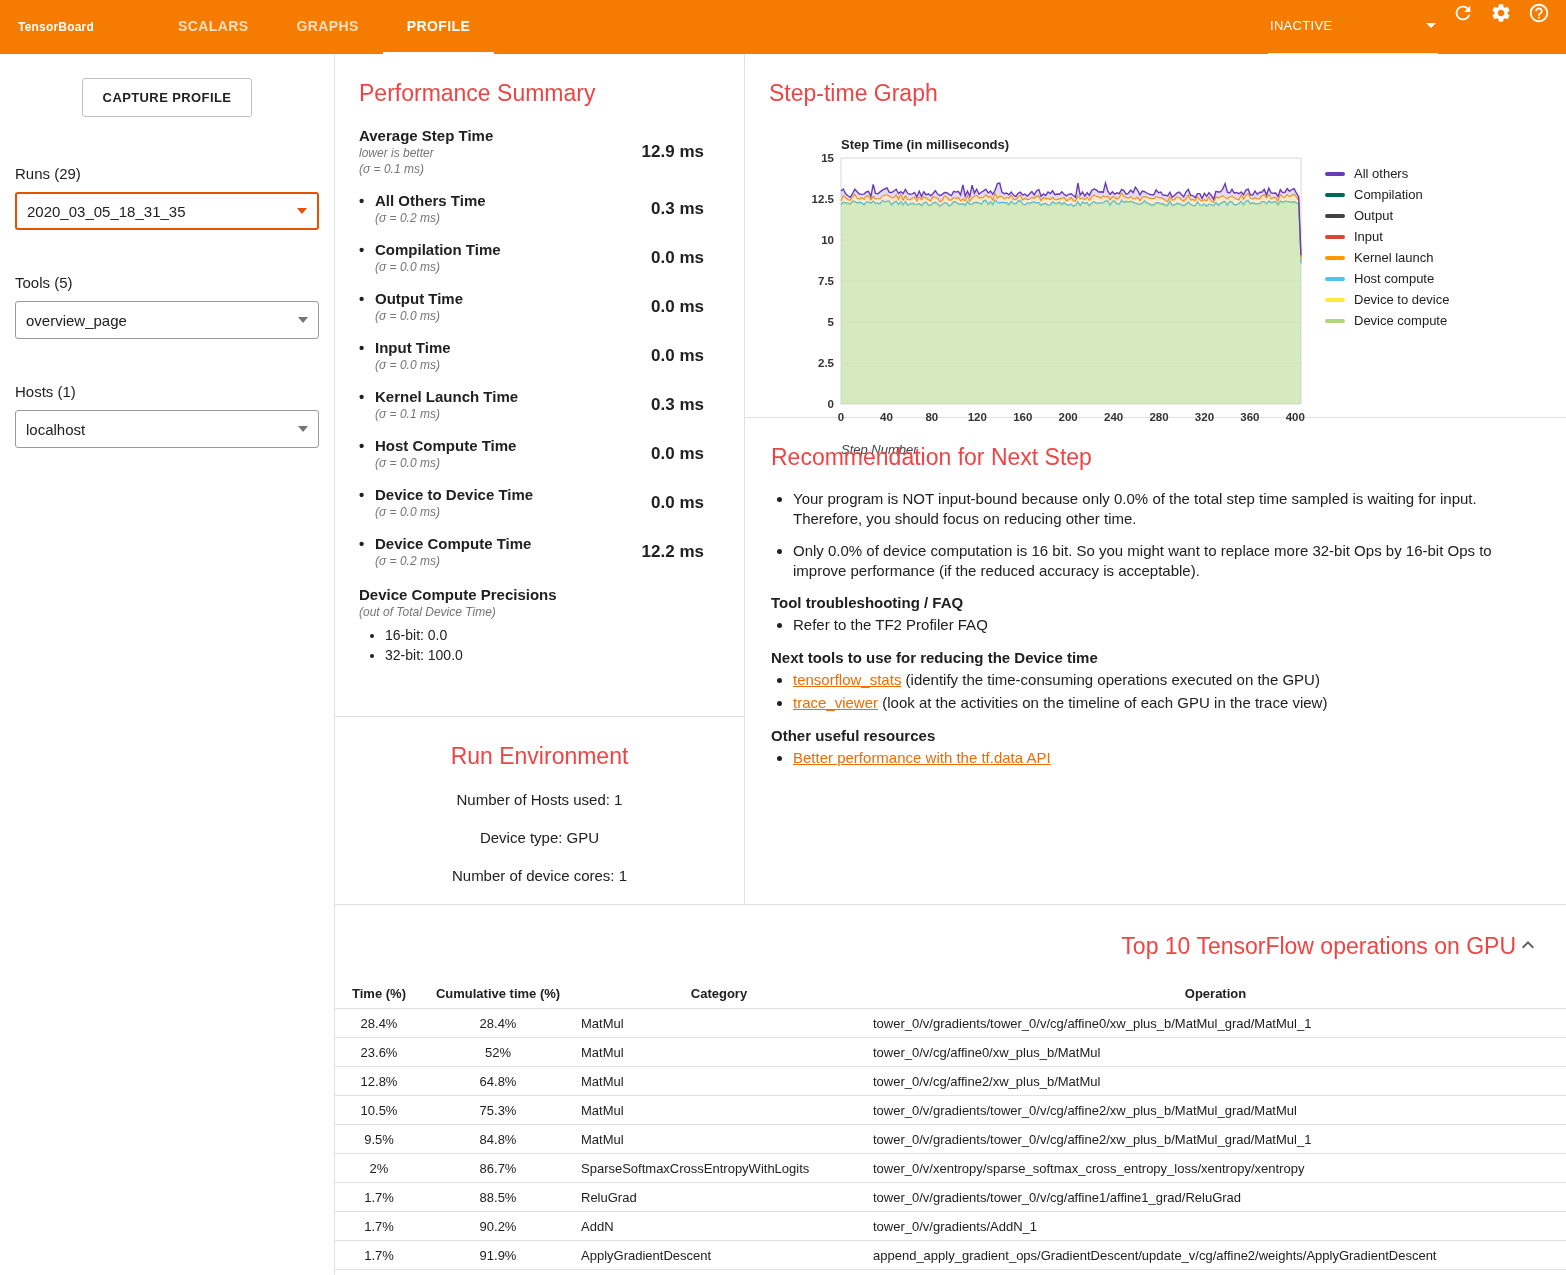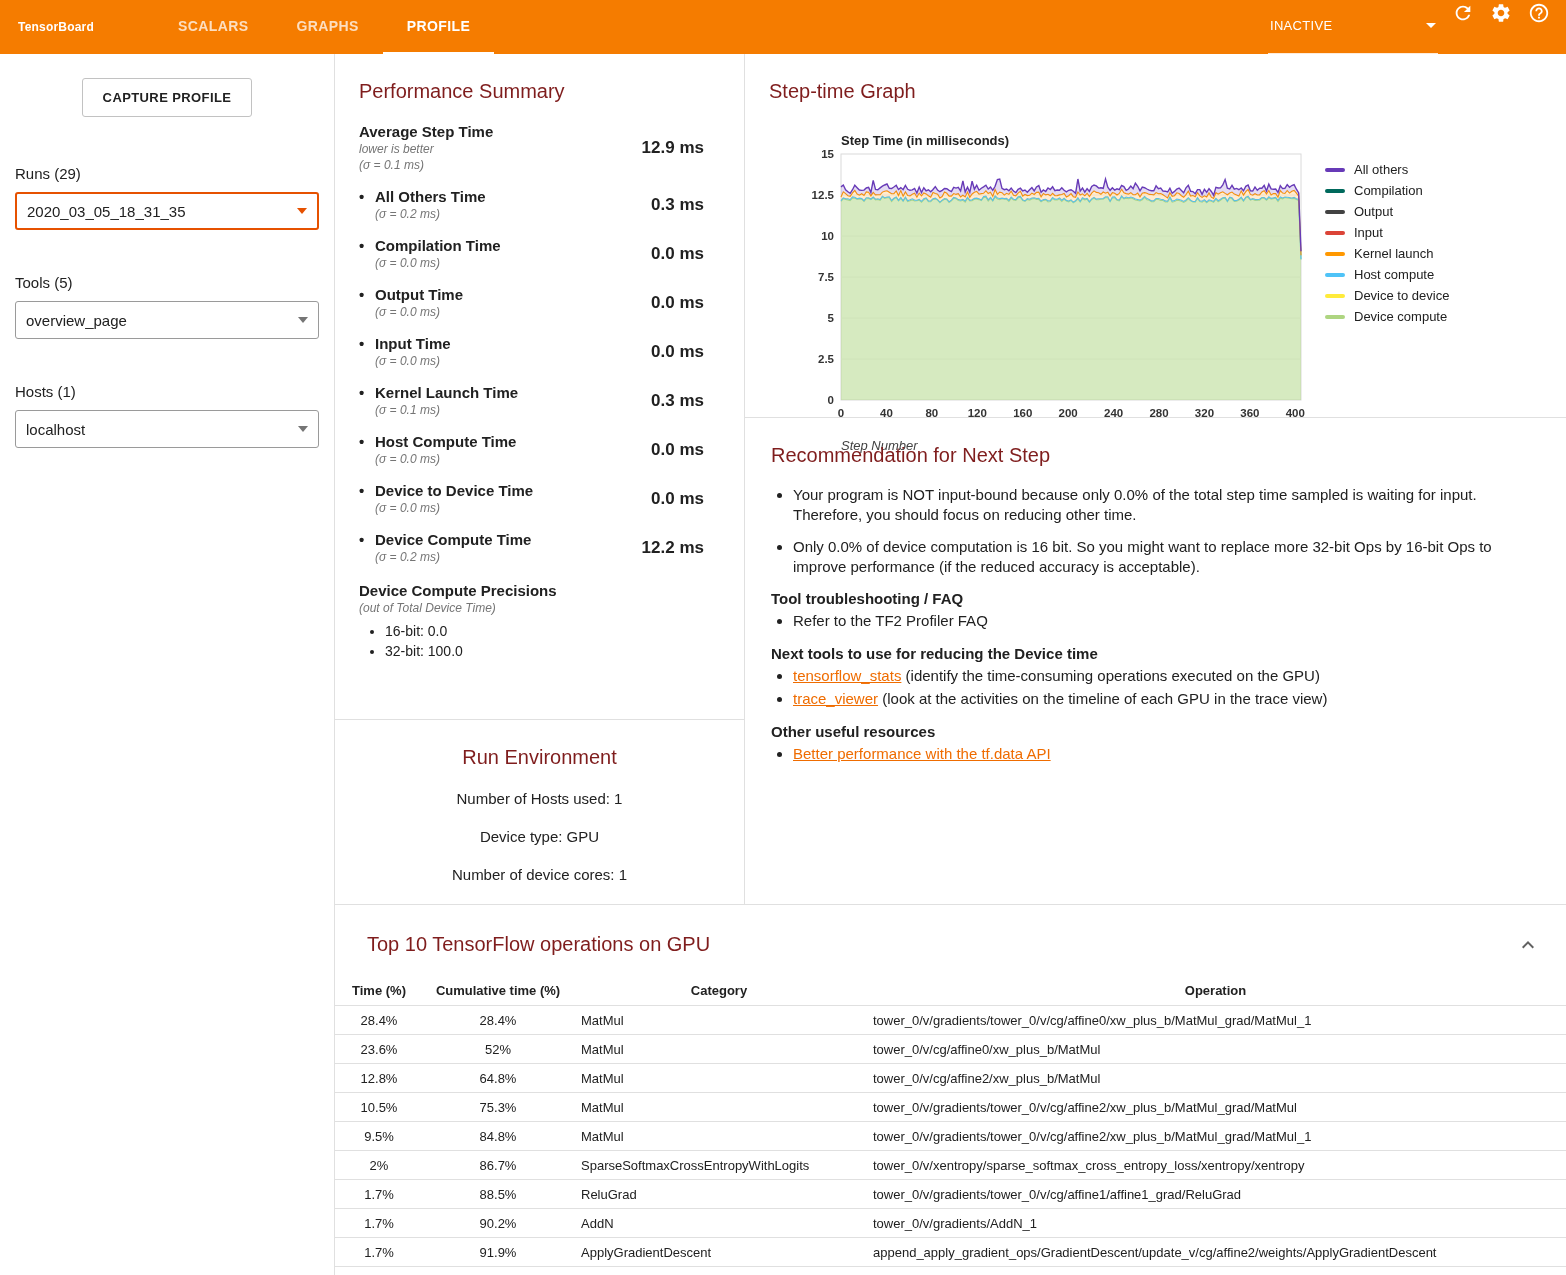--- a/index.html
+++ b/index.html
@@ -29,21 +29,21 @@
   .main { flex:1; border-left:1px solid #e0e0e0; display:flex; flex-direction:column; min-width:0; }
   .upper { display:flex; height:851px; border-bottom:1px solid #e0e0e0; }
   .left-col { width:410px; flex:none; border-right:1px solid #e0e0e0; display:flex; flex-direction:column; }
   .perf { height:666px; border-bottom:1px solid #e0e0e0; padding:20px 24px; overflow:hidden; }
   .runenv { flex:1; padding:20px 24px;text-align:center; }
   .right-col { flex:1; display:flex; flex-direction:column; min-width:0; }
   .graph-sec { height:364px; border-bottom:1px solid #e0e0e0; padding:20px 24px; }
   .rec-sec { flex:1; padding:20px 26px; overflow:hidden; }
   .bottom-sec { flex:1; padding-top:22px; overflow:hidden; }
 
-  .sec-title { font-size:20px; font-weight:400; color:#7f1d1d; margin:6px 0 0 0; }
+  .sec-title { font-size:23px; font-weight:400; color:#ef4444; margin:6px 0 0 0; }
 
   
   .capture-btn { display:block; margin:16px auto 0 auto; background:#fff; border:1px solid #c2c2c2; border-radius:3px;
                  padding:11px 20px; font-size:13px; font-weight:600; letter-spacing:.4px; color:#212121; cursor:pointer;
                  font-family:inherit; }
   .side-label { font-size:15px; margin:44px 0 10px 15px; }
   .side-label.first { margin-top:48px; }
   .select-box { margin:0 15px; height:38px; border:1px solid #9a9a9a; border-radius:3px; background:#fff;
                 display:flex; align-items:center; justify-content:space-between; padding:0 10px 0 10px;
                 font-size:15px; cursor:pointer; }
@@ -80,21 +80,21 @@
 
   
   .rec-bullets { margin:18px 0 0 0; padding-left:22px; font-size:15px; line-height:1.3; max-width:770px; }
   .rec-bullets li { margin-bottom:13px; }
   .rec-h { font-size:15px; font-weight:700; margin-top:14px; }
   .rec-sub { margin:4px 0 0 0; padding-left:22px; font-size:15px; line-height:1.35; }
   .rec-sub li { margin-top:2px; }
   .rec-link { text-decoration:underline; cursor:pointer; }
 
   
-  .bottom-title-row { display:flex; justify-content:space-between; align-items:flex-start; padding:0 26px 0 32px; }
+  .bottom-title-row { display:flex; justify-content:flex-end; align-items:flex-start; padding:0 26px 0 32px; }
   .collapse-btn { width:24px; height:24px; cursor:pointer; margin-top:6px; }
   .optable { margin-top:18px; }
   .op-row { display:grid; grid-template-columns:88px 150px 292px 1fr; align-items:center;
             height:29px; border-bottom:1px solid #e0e0e0; font-size:13px; color:#212121; }
   .op-row.header { font-weight:700; height:31px; }
   .c1,.c2 { text-align:center; }
   .c3,.c4 { text-align:left; padding-left:8px; overflow:hidden; white-space:nowrap; text-overflow:ellipsis; }
   .op-row.header .c3, .op-row.header .c4 { text-align:center; padding-left:0; }
 </style>
 </head>

